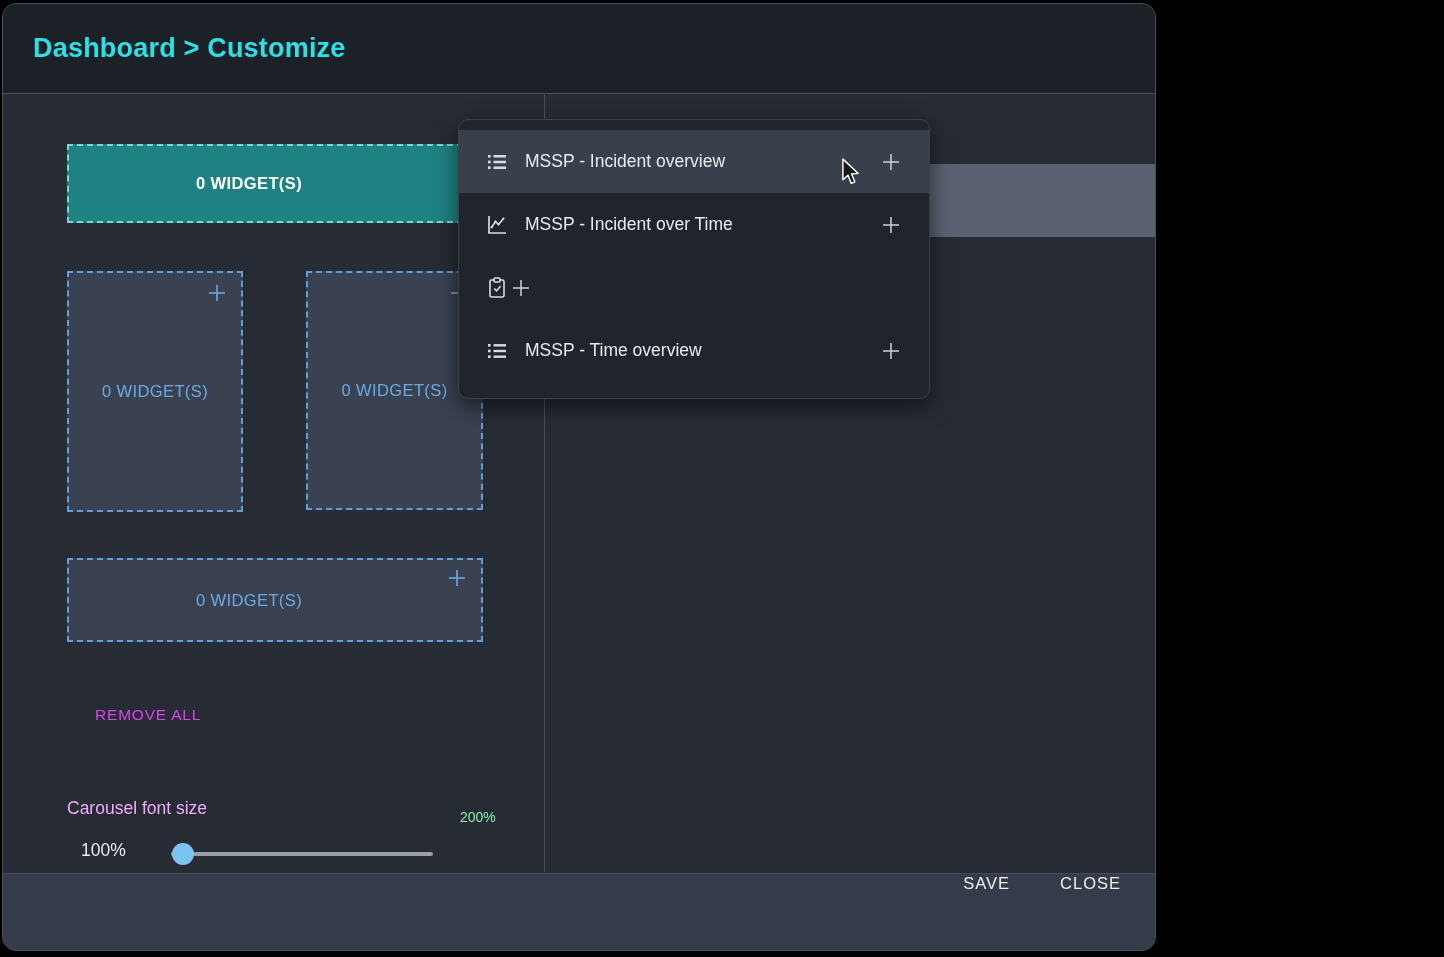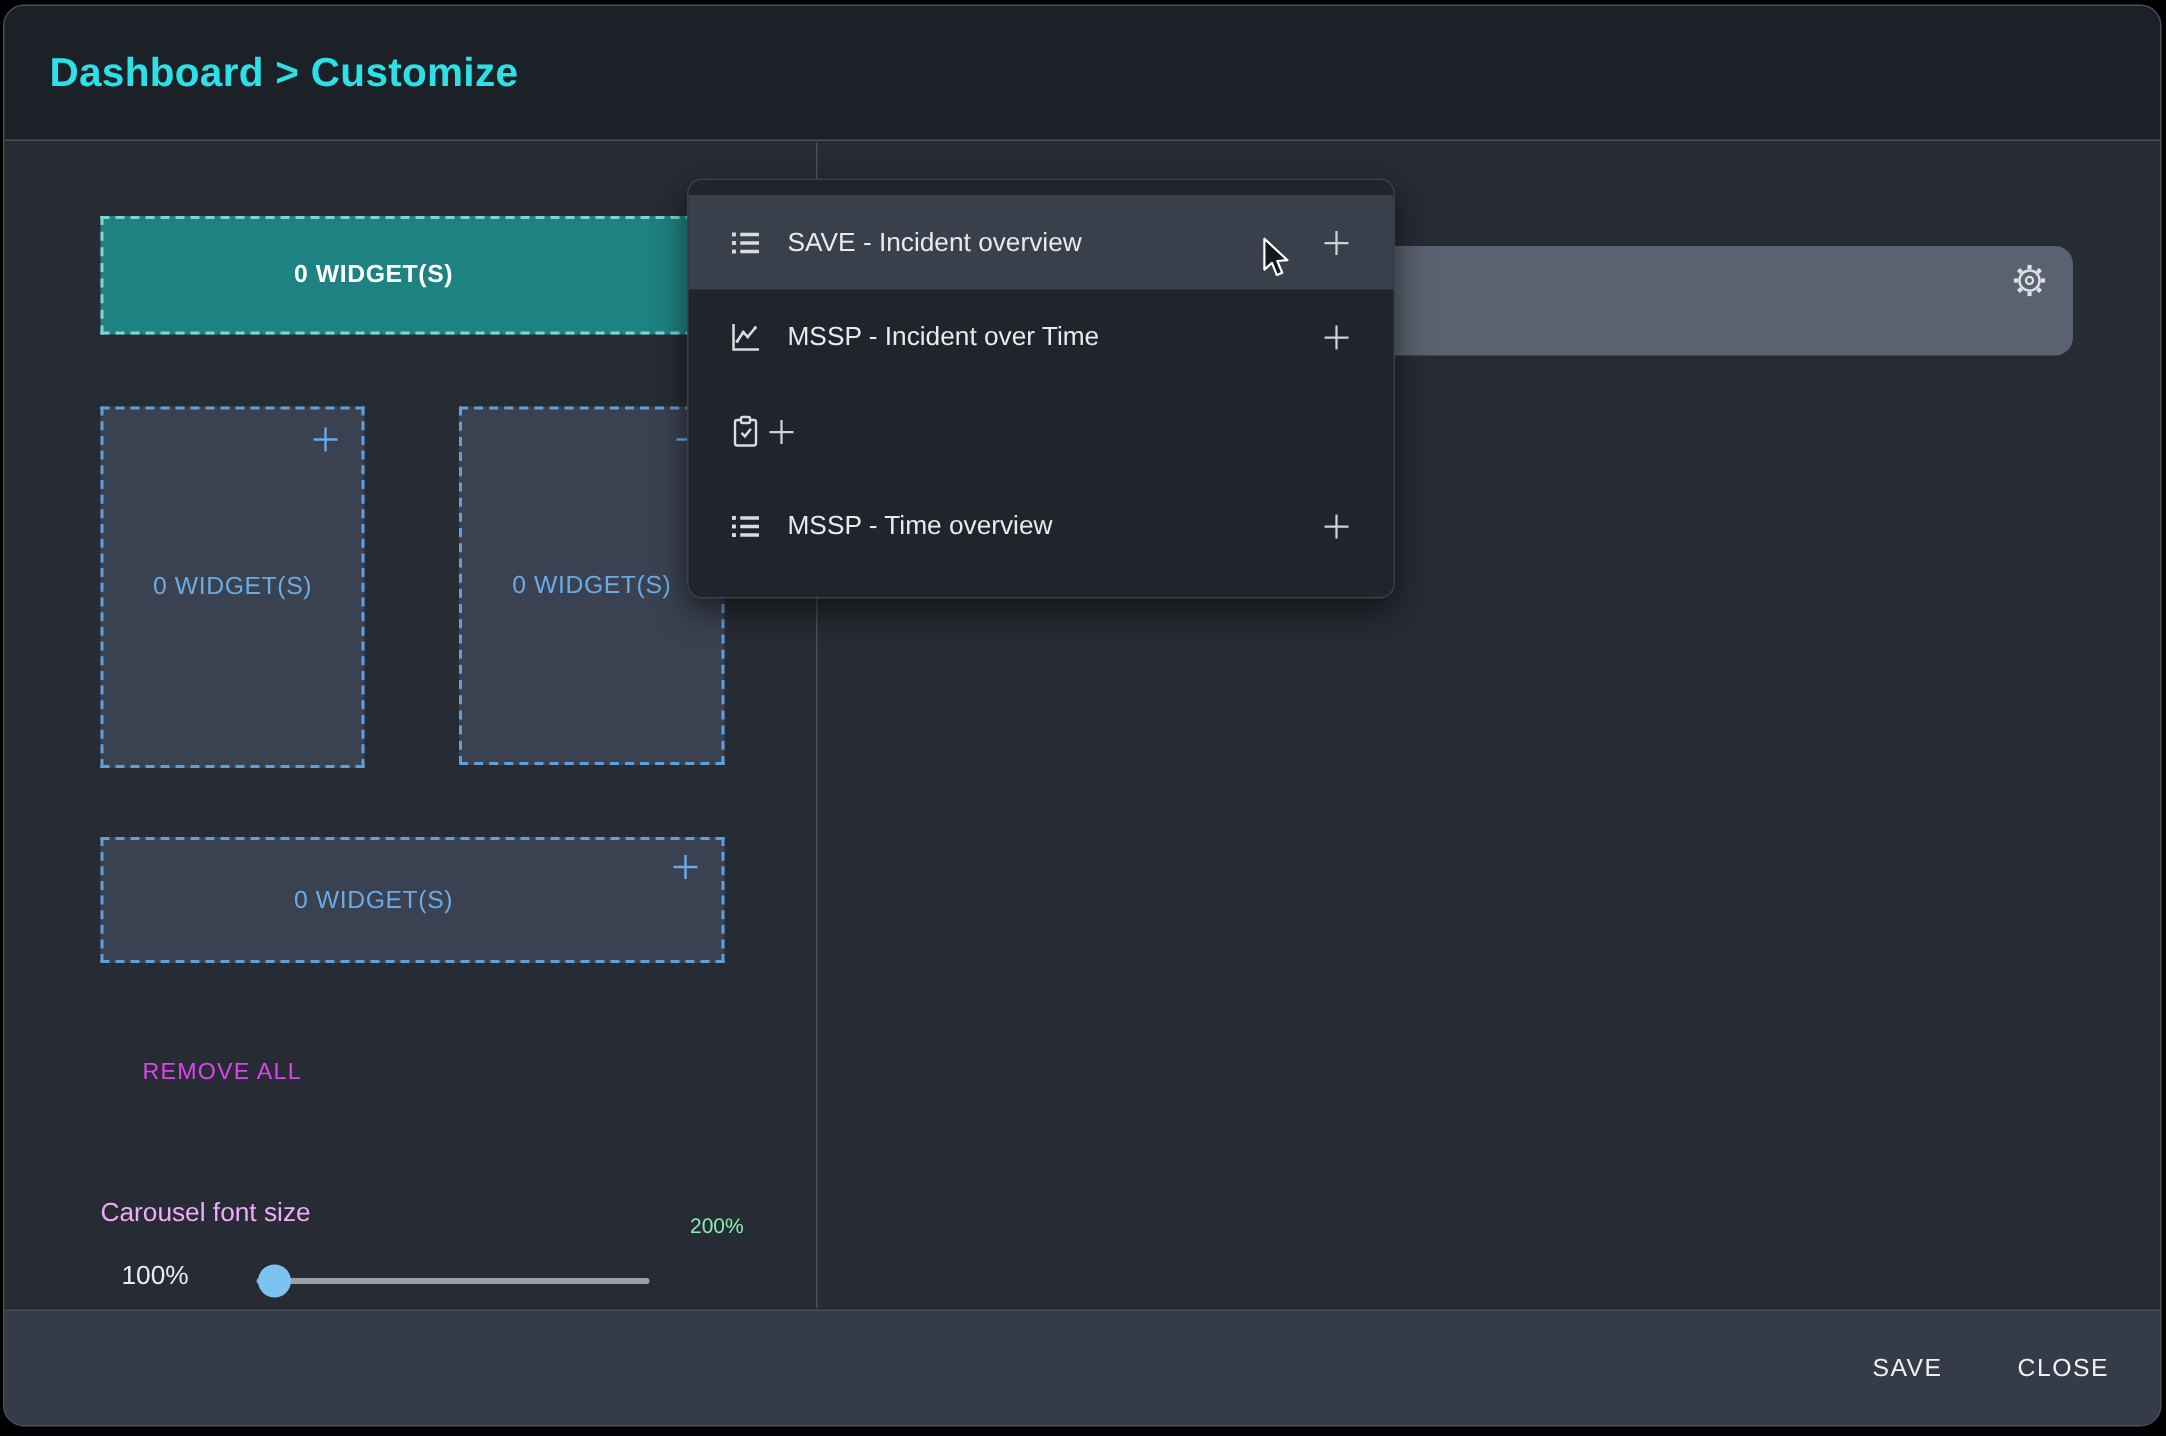--- a/index.html
+++ b/index.html
@@ -1,21 +1,21 @@
 <!DOCTYPE html>
 <html><head>
 <meta charset="utf-8">
 <style>
   * { margin:0; padding:0; box-sizing:border-box; }
   html,body { width:1444px; height:957px; background:#000; overflow:hidden;
               font-family:"Liberation Sans","DejaVu Sans",sans-serif; }
 
   .stage { position:relative; width:1444px; height:957px; background:#000; }
 
-  .dialog { position:absolute; left:2px; top:3px; width:1439px; height:948px;
+  .dialog { position:absolute; left:2px; top:3px; width:1154px; height:948px;
             background:#272b33; border:1.5px solid #4a505b; border-radius:14px;
             overflow:hidden; }
 
   
   .dlg-header { position:absolute; left:0; top:0; right:0; height:90px;
                 background:#1c2027; border-bottom:1px solid #4a505b;
                 display:flex; align-items:center; padding-left:30px; }
   .dlg-title { color:#2be0e6; font-size:27px; font-weight:bold; letter-spacing:.2px; }
 
   
@@ -64,21 +64,21 @@
   .menu-row.hover { background:#3a404b; }
   .menu-icon { width:24px; height:24px; flex:none; }
   .menu-label { color:#e8eaed; font-size:17.5px; margin-left:16px; flex:1; }
   .menu-add { width:24px; height:24px; flex:none; cursor:pointer; }
 
   .cursor { position:absolute; left:838px; top:63px; width:23px; height:31px; z-index:50; pointer-events:none; }
 
   
   .dlg-footer { position:absolute; left:0; bottom:0; right:0; height:77px;
                 background:#353b48; border-top:1px solid #454b57;
-                display:flex; align-items:center; justify-content:flex-end;
+                display:flex; justify-content:flex-end;
                 gap:50px; padding-right:34px; }
   .footer-btn { color:#eef0f3; font-size:16.5px; letter-spacing:1px; cursor:pointer; }
 </style>
 </head>
 <body>
 
 <div class="stage">
   <div class="dialog">
 
     <div class="dlg-header">
@@ -149,21 +149,21 @@
               <rect x="3" y="5" width="2.6" height="2.6"></rect>
                 <rect x="3" y="10.7" width="2.6" height="2.6"></rect>
                 <rect x="3" y="16.4" width="2.6" height="2.6"></rect>
             </g>
             <g stroke="#d9dce0" stroke-width="2.4">
               <line x1="8.5" y1="6.3" x2="21" y2="6.3"></line>
                 <line x1="8.5" y1="12" x2="21" y2="12"></line>
                 <line x1="8.5" y1="17.7" x2="21" y2="17.7"></line>
             </g>
           </svg>
-          <span class="menu-label">SAVE - Incident overview</span>
+          <span class="menu-label">MSSP - Incident overview</span>
           <svg class="menu-add" viewBox="0 0 24 24" fill="none" stroke="#cfd3d8" stroke-width="1.5">
             <line x1="12" y1="4" x2="12" y2="20"></line>
               <line x1="4" y1="12" x2="20" y2="12"></line>
           </svg>
         </div>
 
         <div class="menu-row">
           <svg class="menu-icon" viewBox="0 0 24 24" fill="none" stroke="#d9dce0" stroke-width="1.7">
             <path d="M4 3 V20 H21"></path>
             <polyline points="6.5,14.5 10.5,8.5 13.5,11.5 18.5,5.5"></polyline>

